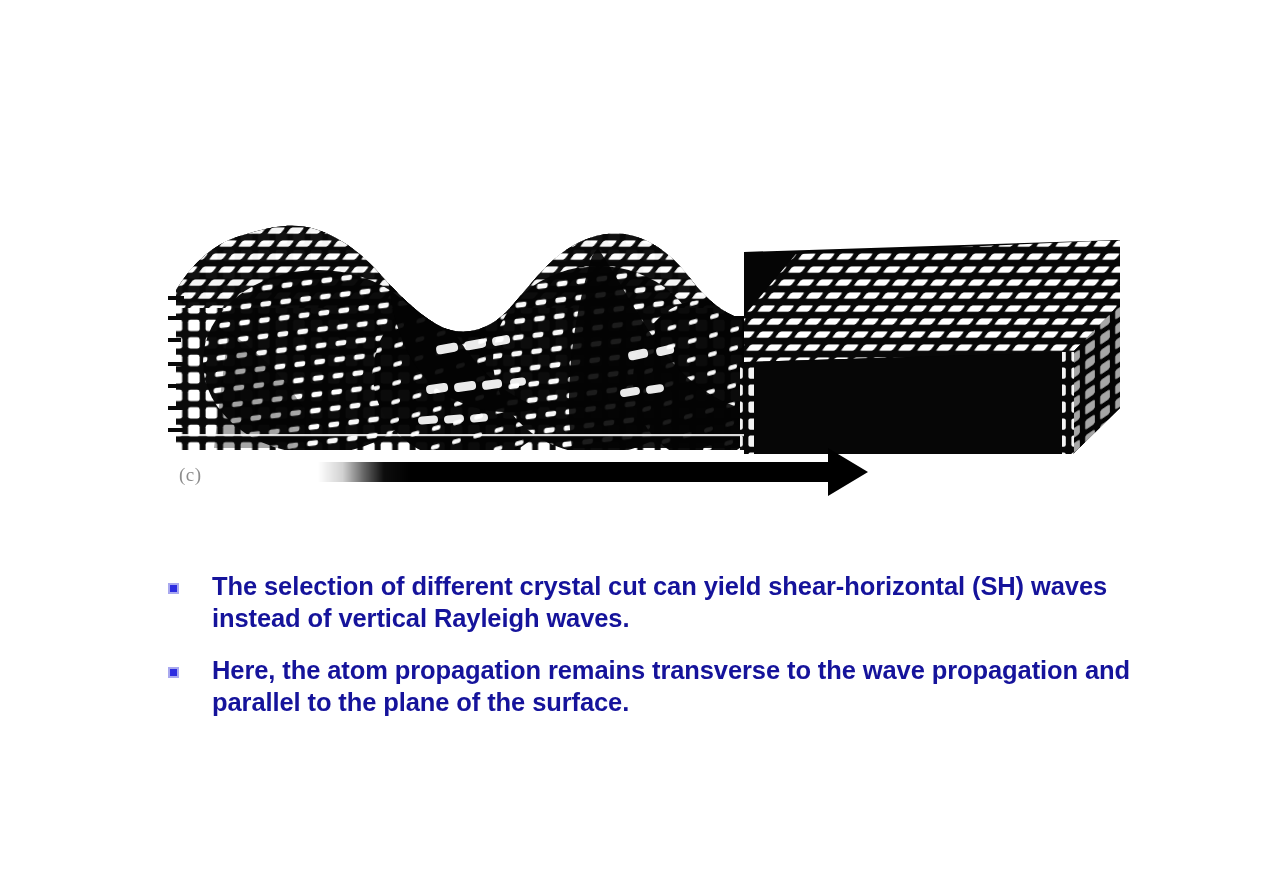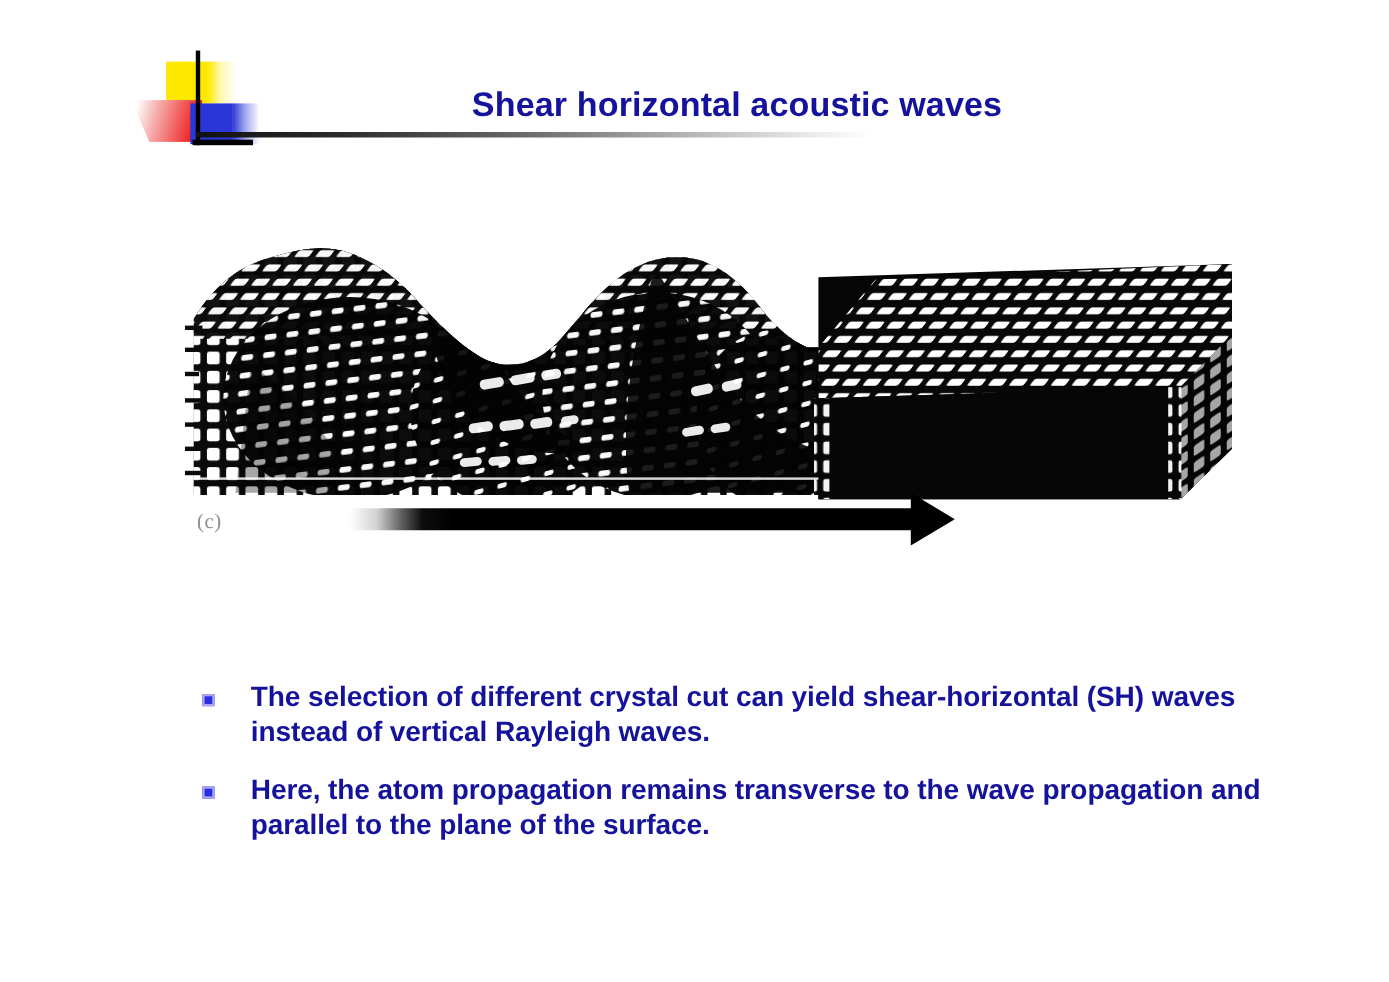--- a/index.html
+++ b/index.html
@@ -144,24 +144,23 @@
     top: 252px;
     font-family: "Liberation Serif", "DejaVu Serif", serif;
     font-size: 19px;
     color: #8d8d8d;
     letter-spacing: 0.5px;
   }
 
   
   .bullets {
     position: absolute;
-    left: 184px;
+    left: 168px;
     top: 570px;
     width: 980px;
-    margin-top: 48px;
   }
   .bullet-row {
     display: flex;
     align-items: flex-start;
     margin-bottom: 20px;
   }
   .bullet-marker {
     flex: 0 0 auto;
     width: 11px;
     height: 11px;
@@ -178,36 +177,20 @@
     color: #15139b;
     line-height: 32px;
     letter-spacing: -0.1px;
   }
 </style>
 </head>
 <body>
 
 <div class="slide">
 
-  <div class="title-zone">
-
-    <div class="deco">
-      <div class="yellow-sq"></div>
-      <div class="yellow-fade"></div>
-      <div class="red-tri"></div>
-      <div class="blue-sq"></div>
-      <div class="blue-fade"></div>
-      <div class="v-rule"></div>
-      <div class="h-rule"></div>
-    </div>
-
-    <div class="title-rule"></div>
-
-    <div class="slide-title">Shear horizontal acoustic waves</div>
-  </div>
 
   <div class="figure">
 
     <svg class="figure-canvas" viewBox="0 0 960 300" preserveAspectRatio="none">
       <defs>
 
         <linearGradient id="arrowFade" x1="0" y1="0" x2="1" y2="0">
           <stop offset="0.00" stop-color="#000000" stop-opacity="0"></stop>
           <stop offset="0.045" stop-color="#000000" stop-opacity="0.18"></stop>
           <stop offset="0.085" stop-color="#000000" stop-opacity="0.62"></stop>

